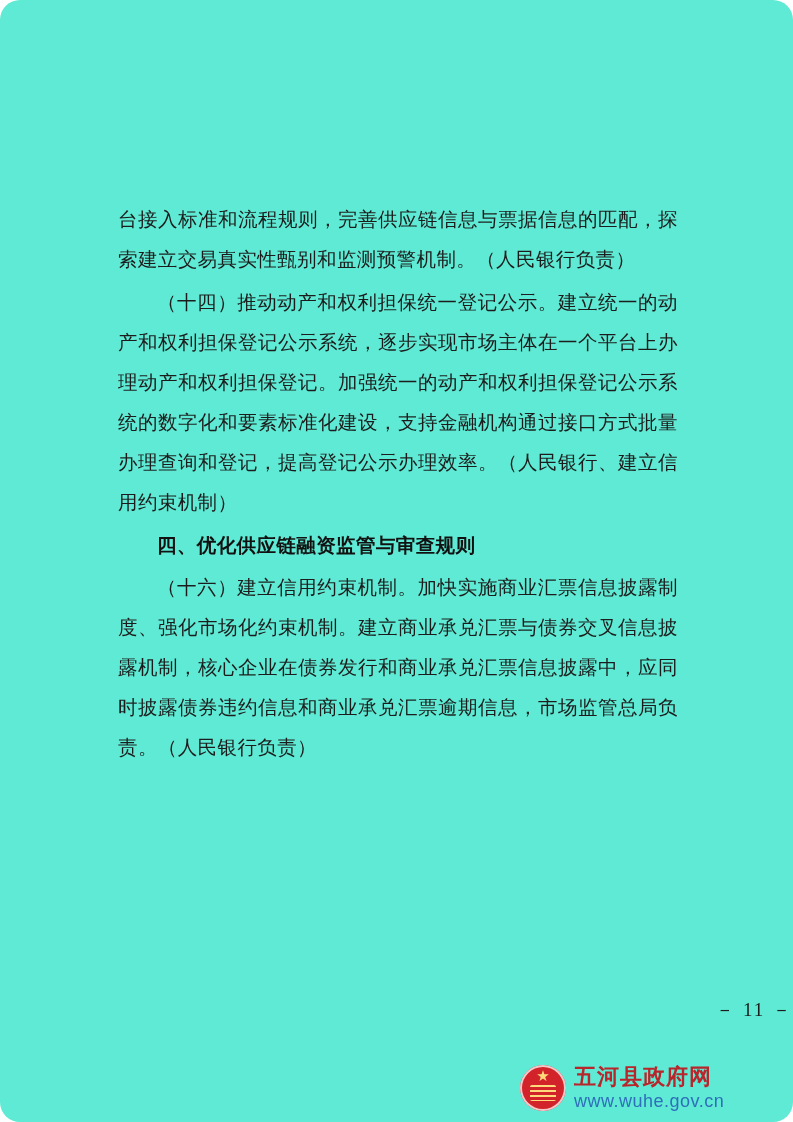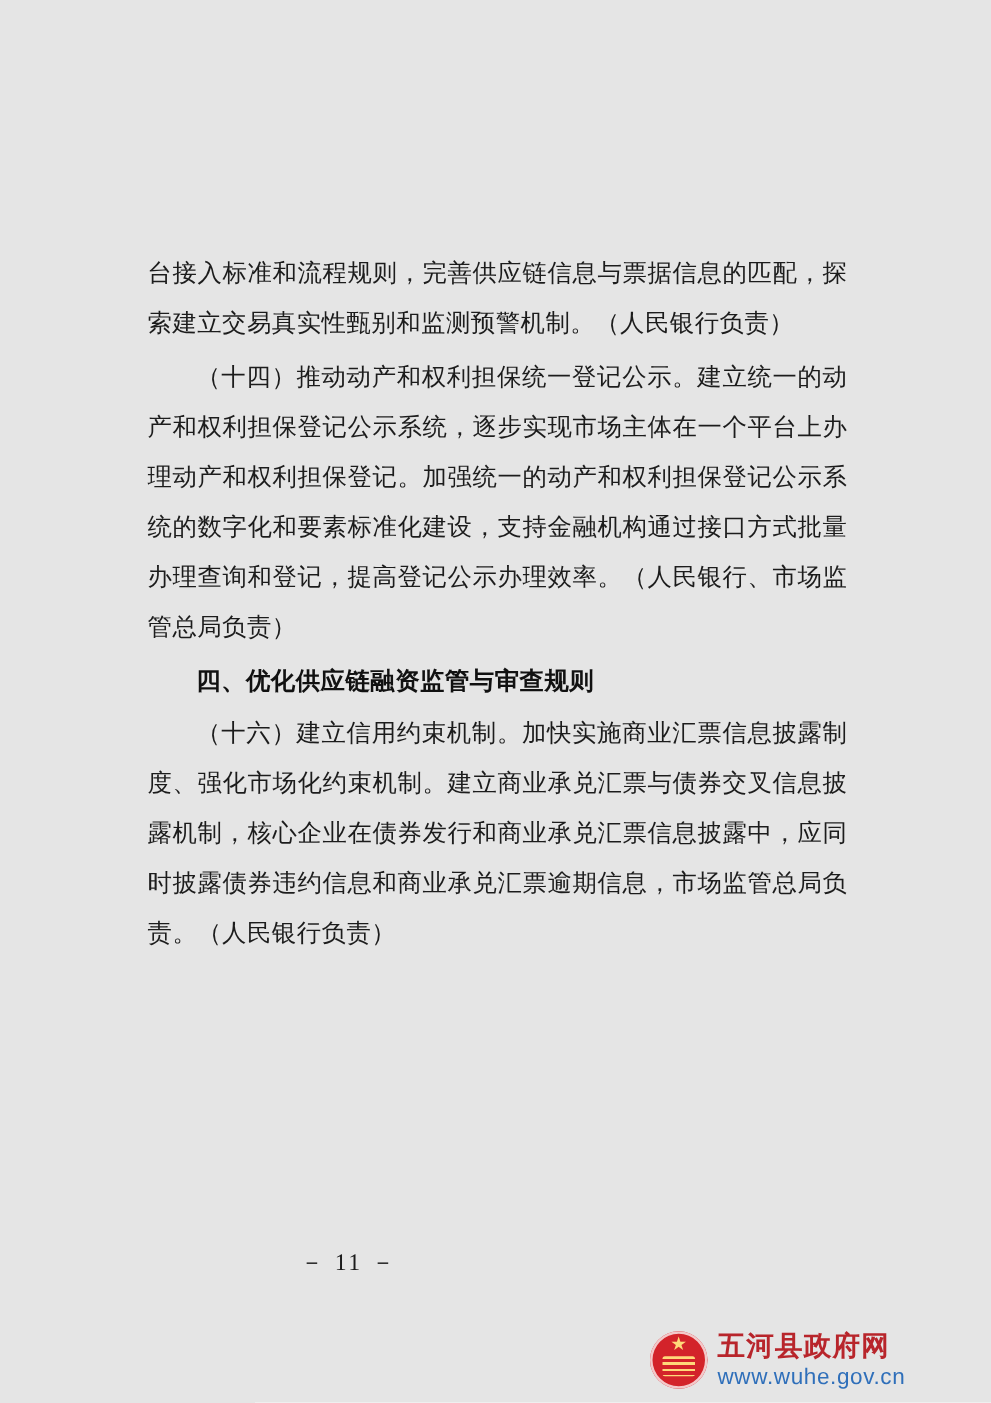--- a/index.html
+++ b/index.html
@@ -11,21 +11,22 @@
     width: 793px;
     height: 1122px;
     position: relative;
     font-family: "Liberation Serif", "DejaVu Serif", serif;
     color: #1a1a1a;
     overflow: hidden;
   }
   .page {
     position: absolute;
     inset: 0;
-    background: #e5e5e5;
+    background: #5eead4;
+    border-radius: 20px;
   }
   .content {
     position: absolute;
     left: 118px;
     top: 200px;
     width: 560px;
   }
   p.para {
     margin: 0 0 3px 0;
     font-size: 19.5px;
@@ -46,25 +47,24 @@
     font-weight: bold;
     text-indent: 39px;
     letter-spacing: 0.4px;
     color: #111;
   }
   .page-number {
     position: absolute;
     left: 0;
     right: 0;
     top: 997px;
-    text-align: left;
+    text-align: right;
     font-size: 19px;
     letter-spacing: 2px;
     color: #1c1c1c;
-    padding-left: 240px;
   }
   .watermark {
     position: absolute;
     left: 520px;
     top: 1058px;
     width: 250px;
     height: 60px;
     display: flex;
     align-items: center;
     gap: 8px;
@@ -121,21 +121,21 @@
   }
 </style>
 </head>
 <body>
 
 <div class="page">
   <div class="content">
 
     <p class="para">台接入标准和流程规则，完善供应链信息与票据信息的匹配，探索建立交易真实性甄别和监测预警机制。（人民银行负责）</p>
 
-    <p class="para indent">（十四）推动动产和权利担保统一登记公示。建立统一的动产和权利担保登记公示系统，逐步实现市场主体在一个平台上办理动产和权利担保登记。加强统一的动产和权利担保登记公示系统的数字化和要素标准化建设，支持金融机构通过接口方式批量办理查询和登记，提高登记公示办理效率。（人民银行、市场监管总局负责）</p>
+    <p class="para indent">（十四）推动动产和权利担保统一登记公示。建立统一的动产和权利担保登记公示系统，逐步实现市场主体在一个平台上办理动产和权利担保登记。加强统一的动产和权利担保登记公示系统的数字化和要素标准化建设，支持金融机构通过接口方式批量办理查询和登记，提高登记公示办理效率。（人民银行、建立信用约束机制）</p>
 
     <h2 class="section">四、优化供应链融资监管与审查规则</h2>
 
 
     <p class="para indent">（十六）建立信用约束机制。加快实施商业汇票信息披露制度、强化市场化约束机制。建立商业承兑汇票与债券交叉信息披露机制，核心企业在债券发行和商业承兑汇票信息披露中，应同时披露债券违约信息和商业承兑汇票逾期信息，市场监管总局负责。（人民银行负责）</p>
 
   </div>
 
   <div class="page-number">－ 11 －</div>
 

